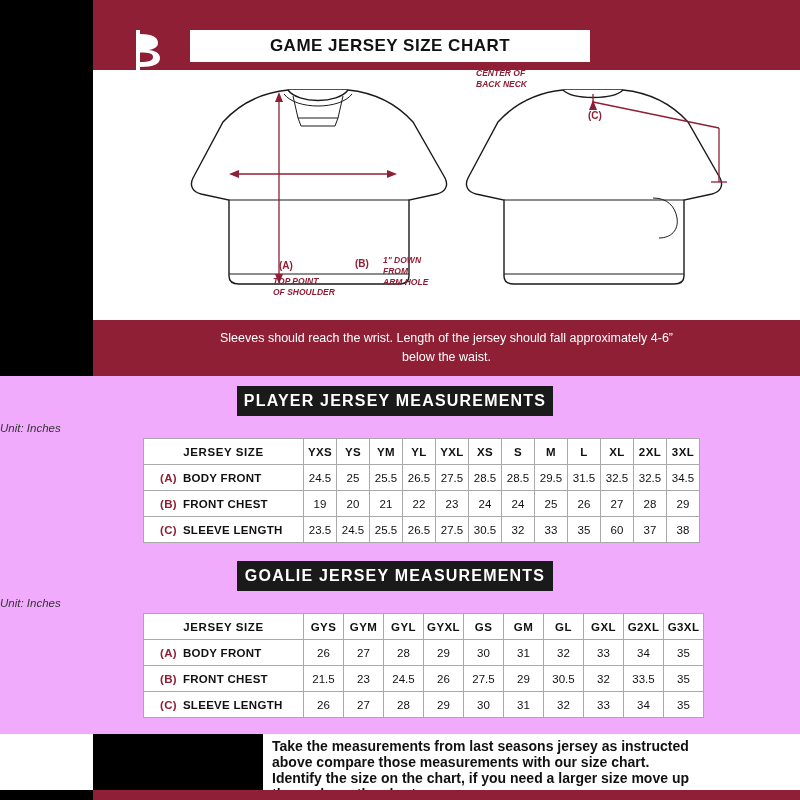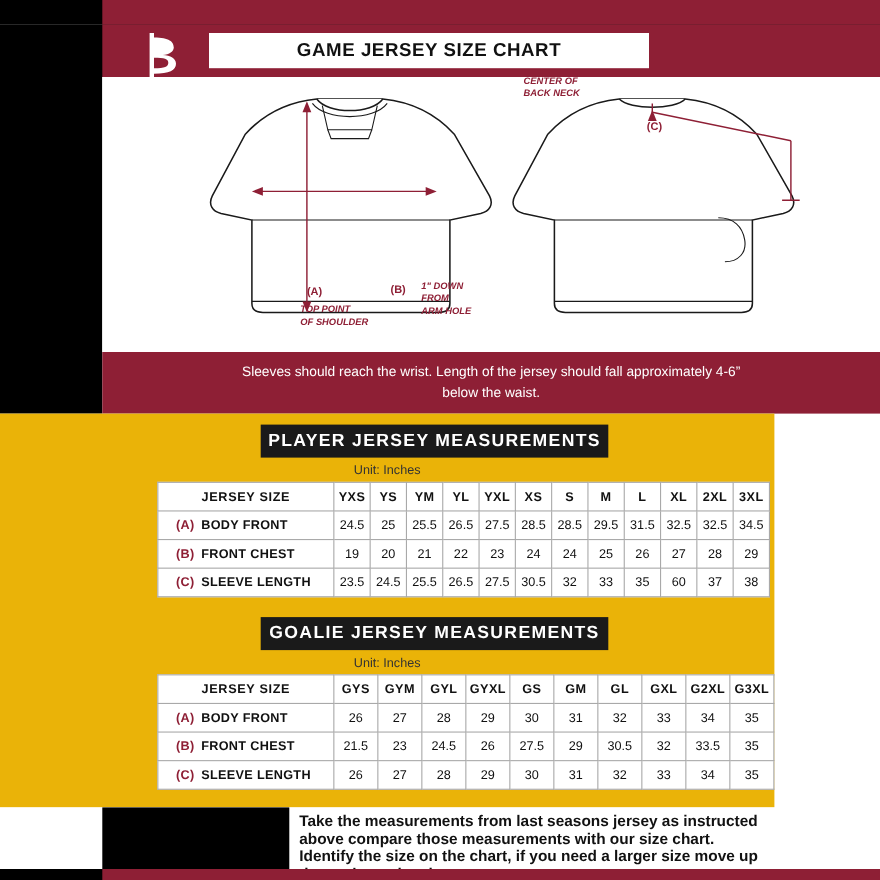--- a/index.html
+++ b/index.html
@@ -23,25 +23,25 @@
   .illus{position:absolute;left:93px;top:70px;width:707px;height:250px;background:#ffffff;}
   .leftblack{position:absolute;left:0;top:70px;width:93px;height:250px;background:#000;}
 
   
   .noteband{position:absolute;left:93px;top:320px;width:707px;height:56px;background:#8e1f35;color:#fff;
       display:flex;align-items:center;justify-content:center;text-align:center;}
   .noteband p{margin:0;font-size:12.5px;line-height:19px;}
   .leftblack2{position:absolute;left:0;top:320px;width:93px;height:56px;background:#000;}
 
   
-  .body{position:absolute;left:0;top:376px;width:704px;height:358px;background:#eab308;}
+  .body{position:absolute;left:0;top:376px;width:800px;height:358px;background:#f0abfc;}
 
   .sectionTitle{position:absolute;background:#1a1a1a;color:#fff;text-align:center;
       font-weight:bold;letter-spacing:1.2px;font-size:16px;display:flex;align-items:center;justify-content:center;}
-  .unit{position:absolute;width:100%;text-align:center;font-size:11.5px;color:#333;}
+  .unit{position:absolute;width:100%;font-size:11.5px;font-style:italic;color:#333;}
 
   table.sz{position:absolute;border-collapse:collapse;background:#fff;}
   table.sz td{border:1px solid #a9a9a9;font-size:11.5px;color:#111;height:23px;}
   table.sz td.lbl{width:150px;padding-left:8px;font-weight:bold;letter-spacing:.3px;}
   table.sz td.val{text-align:center;}
   table.sz td.hdr{text-align:center;font-weight:bold;letter-spacing:.4px;}
   table.sz td.hdrlbl{text-align:center;font-weight:bold;letter-spacing:.6px;font-size:11.5px;}
   .rowlbl{display:flex;align-items:center;gap:6px;padding-left:8px;}
   .rowlbl .t{color:#8e1f35;font-weight:bold;}
   .rowlbl .n{font-weight:bold;letter-spacing:.3px;}

